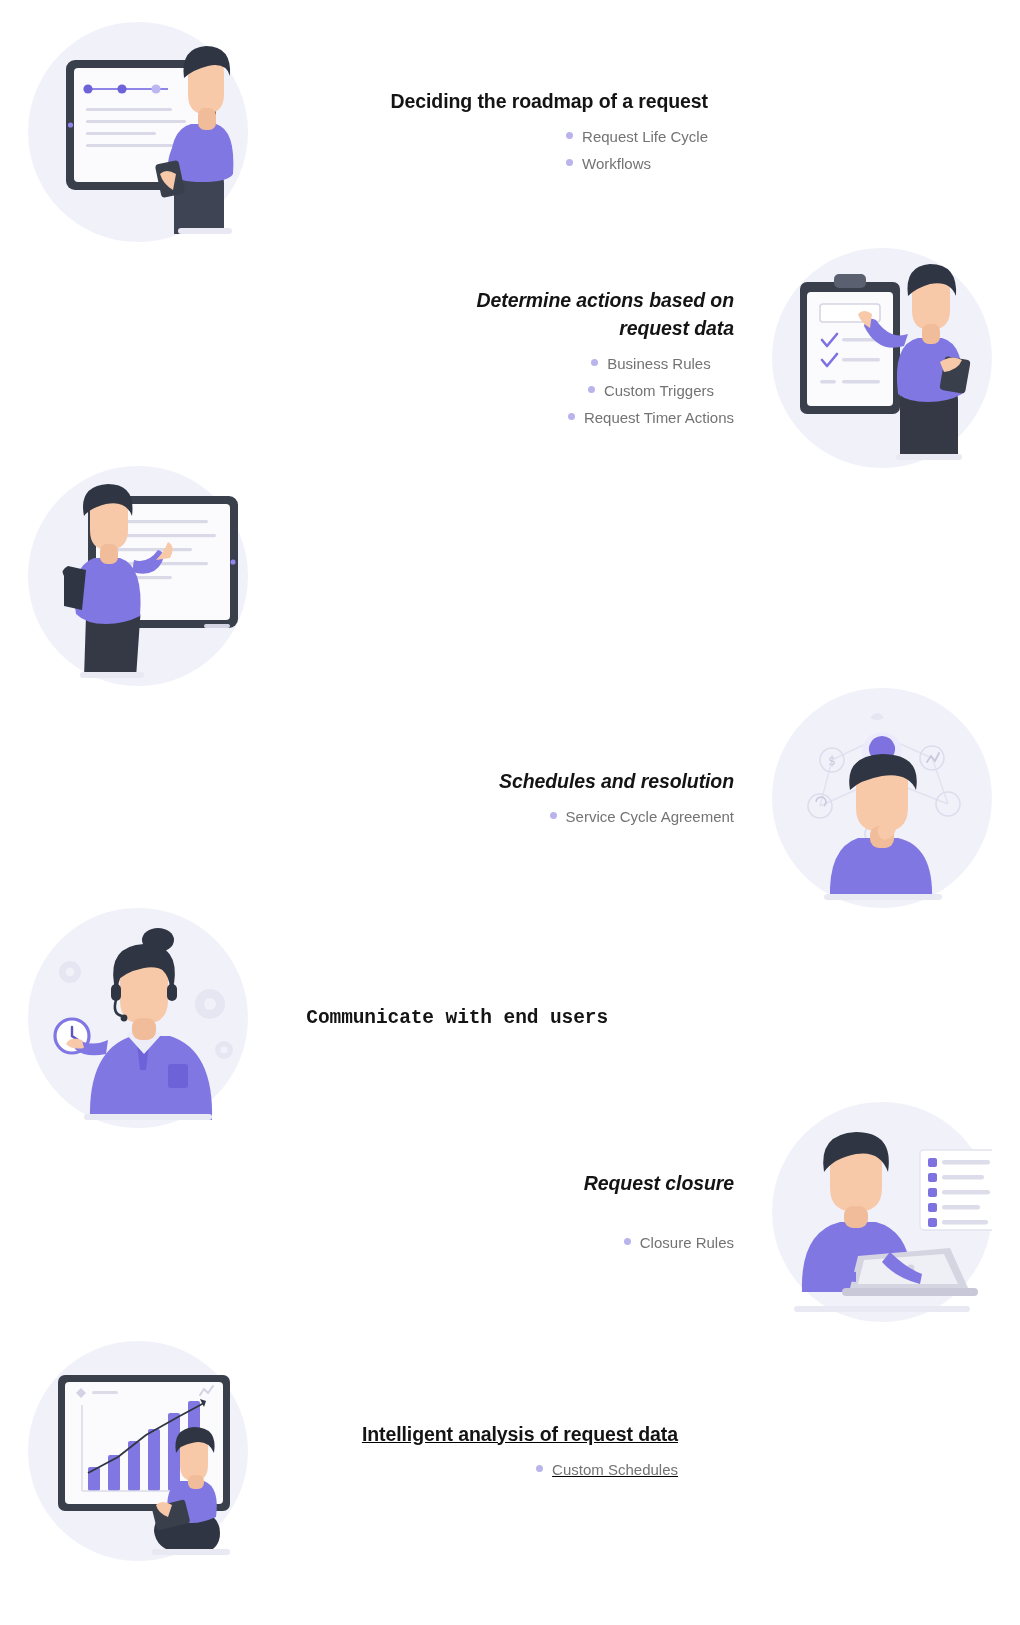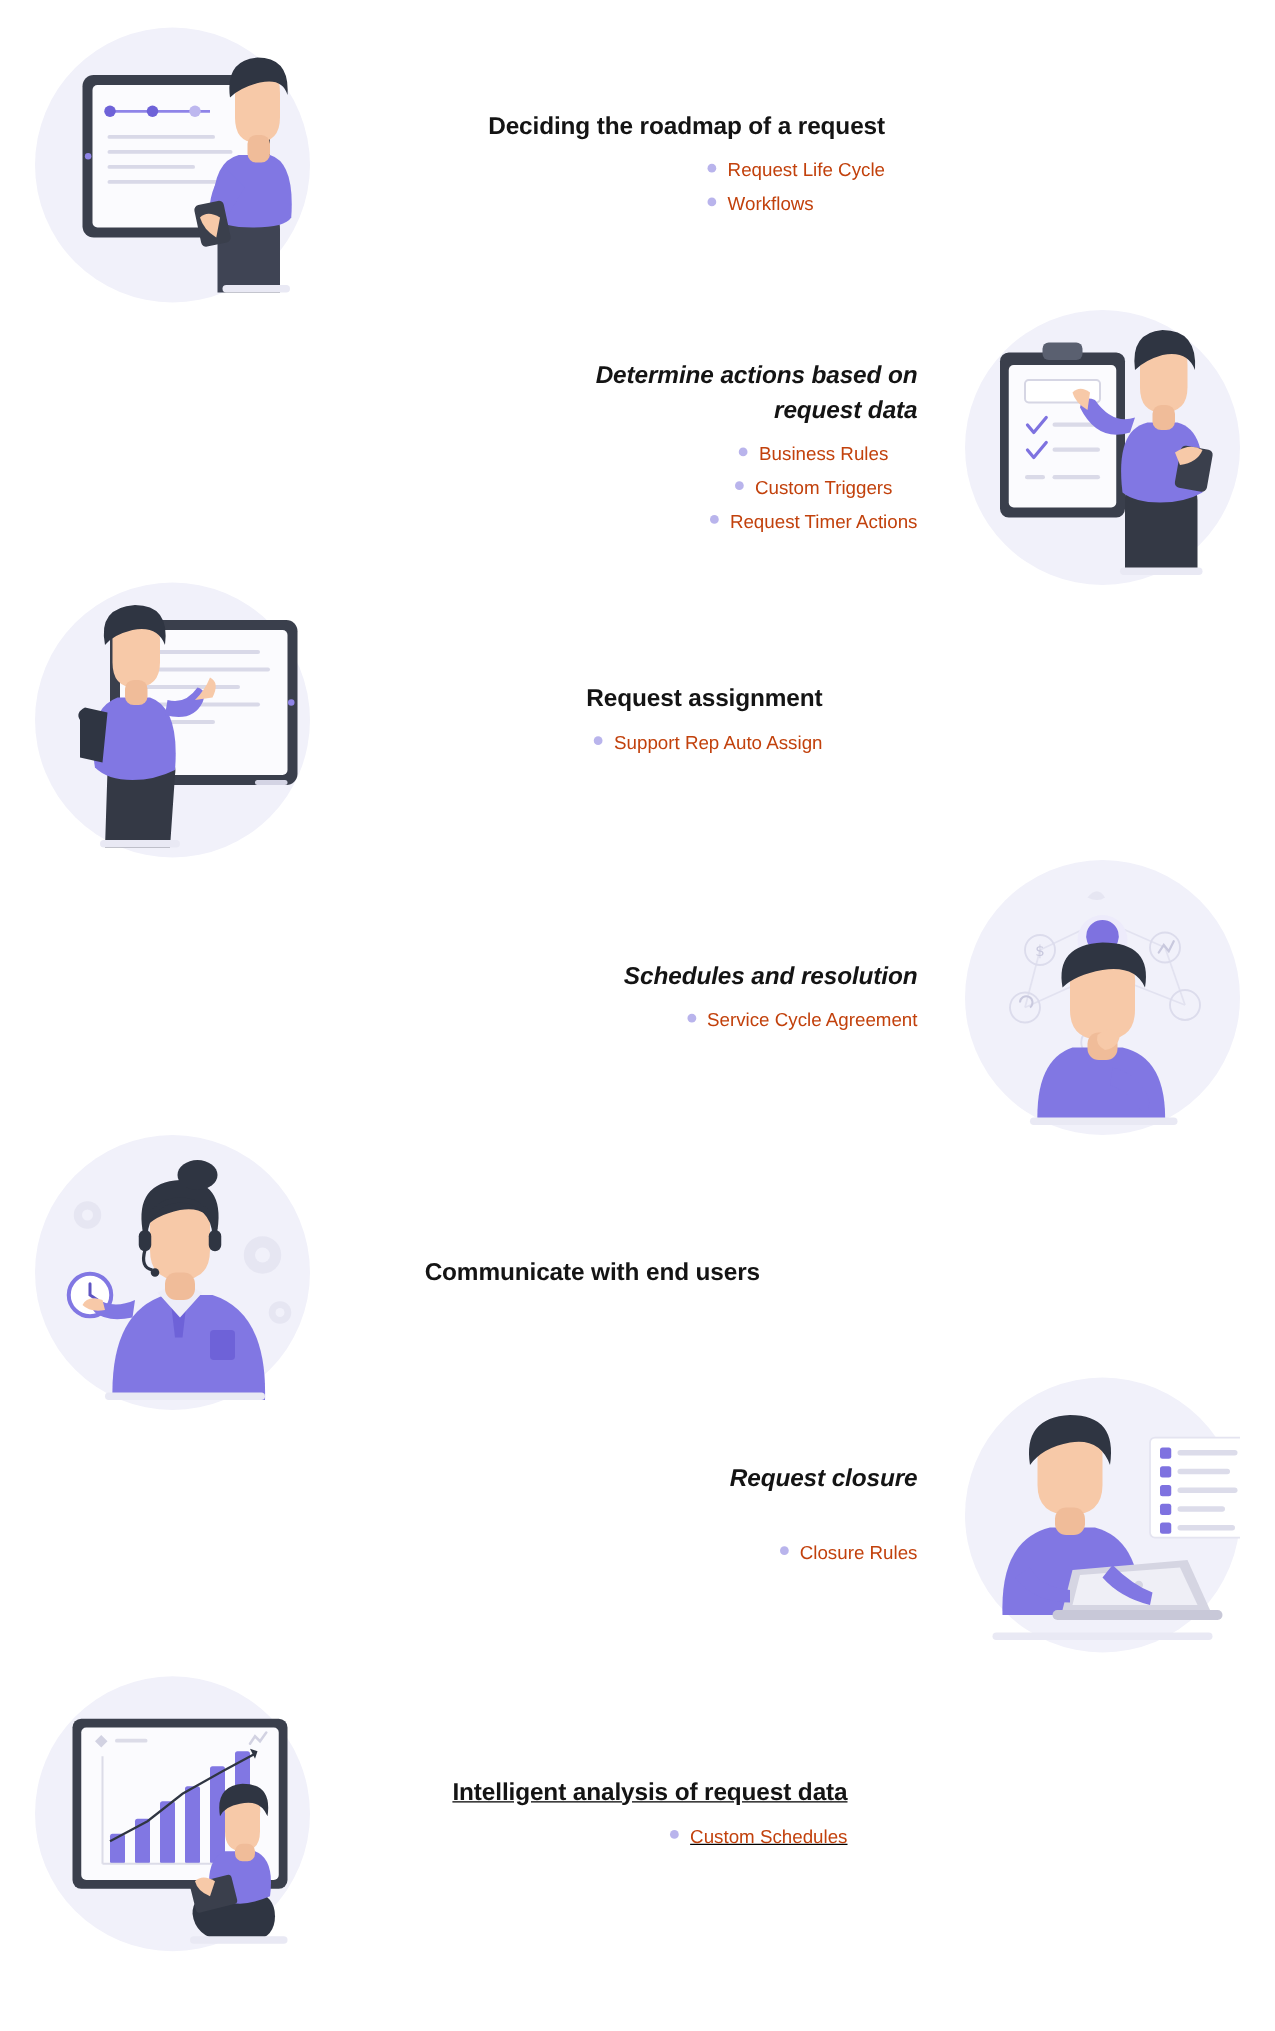--- a/index.html
+++ b/index.html
@@ -22,21 +22,21 @@
   .art-svg { position: absolute; left: 0; top: 0; width: 220px; height: 220px; }
 
   .text-block { display: flex; flex-direction: column; align-items: flex-end; }
   .sec-title {
     font-size: 19.5px; font-weight: bold; color: #141414;
     line-height: 28px; letter-spacing: -0.1px;
   }
   .bullets { list-style: none; margin-top: 8px; }
   .bullets li {
     display: flex; align-items: baseline;
-    font-size: 15px; color: #c2410c; line-height: 27px; font-weight: normal;
+    font-size: 15px; color: #737373; line-height: 27px; font-weight: normal;
   }
   .dot {
     width: 7px; height: 7px; border-radius: 50%;
     background: #B9B4EC; flex: 0 0 7px; margin-right: 9px;
     position: relative; top: -3px;
   }
 
   
   .align-left .sec-title, .align-left .bullets li { text-align: left; }
   .align-right { text-align: right; }
@@ -165,29 +165,20 @@
         <path d="M56 50 Q50 20 80 18 Q108 18 104 50 Q98 34 78 38 Q62 42 56 50 Z" fill="#2F3542"></path>
         <rect x="72" y="78" width="18" height="20" rx="7" fill="#F0BC99"></rect>
 
         <path d="M104 106 Q126 112 134 96 Q138 86 130 84 Q120 98 106 94 Z" fill="#8177E3"></path>
         <path d="M128 94 Q136 86 140 76 Q148 80 142 92 Z" fill="#F7C9A8"></path>
 
         <path d="M36 110 Q32 104 40 100 L58 104 L54 144 L36 140 Z" fill="#2F3542"></path>
         <rect x="52" y="206" width="64" height="6" rx="3" fill="#E9E9F4"></rect>
       </svg>
     </div>
-    <div class="text-block" style="margin-left:30px; width:380px;">
-      <div class="sec-title">Request assignment</div>
-      <ul class="bullets">
-        <li>
-            <span class="dot"></span>
-            <span>Support Rep Auto Assign</span>
-          </li>
-      </ul>
-    </div>
   </div>
 
   <div class="section align-right" style="right:28px; top:688px;">
     <div class="text-block" style="margin-right:38px; width:300px;">
       <div class="sec-title">Schedules and resolution</div>
       <ul class="bullets">
         <li>
             <span class="dot"></span>
             <span>Service Cycle Agreement</span>
           </li>
@@ -267,21 +258,21 @@
         <rect x="83" y="76" width="10" height="17" rx="5" fill="#2F3542"></rect>
         <rect x="139" y="76" width="10" height="17" rx="5" fill="#2F3542"></rect>
         <path d="M88 92 q-4 14 6 16" stroke="#2F3542" stroke-width="2.6" fill="none"></path>
         <circle cx="96" cy="110" r="3.4" fill="#2F3542"></circle>
 
         <path d="M78 146 Q58 150 48 142 Q42 136 48 130 Q62 140 80 132 Z" fill="#8177E3"></path>
         <path d="M56 140 Q44 142 38 136 Q42 128 54 132 Z" fill="#F7C9A8"></path>
         <rect x="56" y="206" width="128" height="6" rx="3" fill="#E9E9F4"></rect>
       </svg>
     </div>
-    <div class="text-block" style="margin-left:30px; width:330px;">
+    <div class="text-block" style="margin-left:30px; width:330px;font-family:Liberation Mono, monospace;">
       <div class="sec-title">Communicate with end users</div>
     </div>
   </div>
 
   <div class="section align-right" style="right:28px; top:1102px;">
     <div class="text-block" style="margin-right:38px; width:300px;gap:24px;">
       <div class="sec-title">Request closure</div>
       <ul class="bullets">
         <li>
             <span class="dot"></span>

